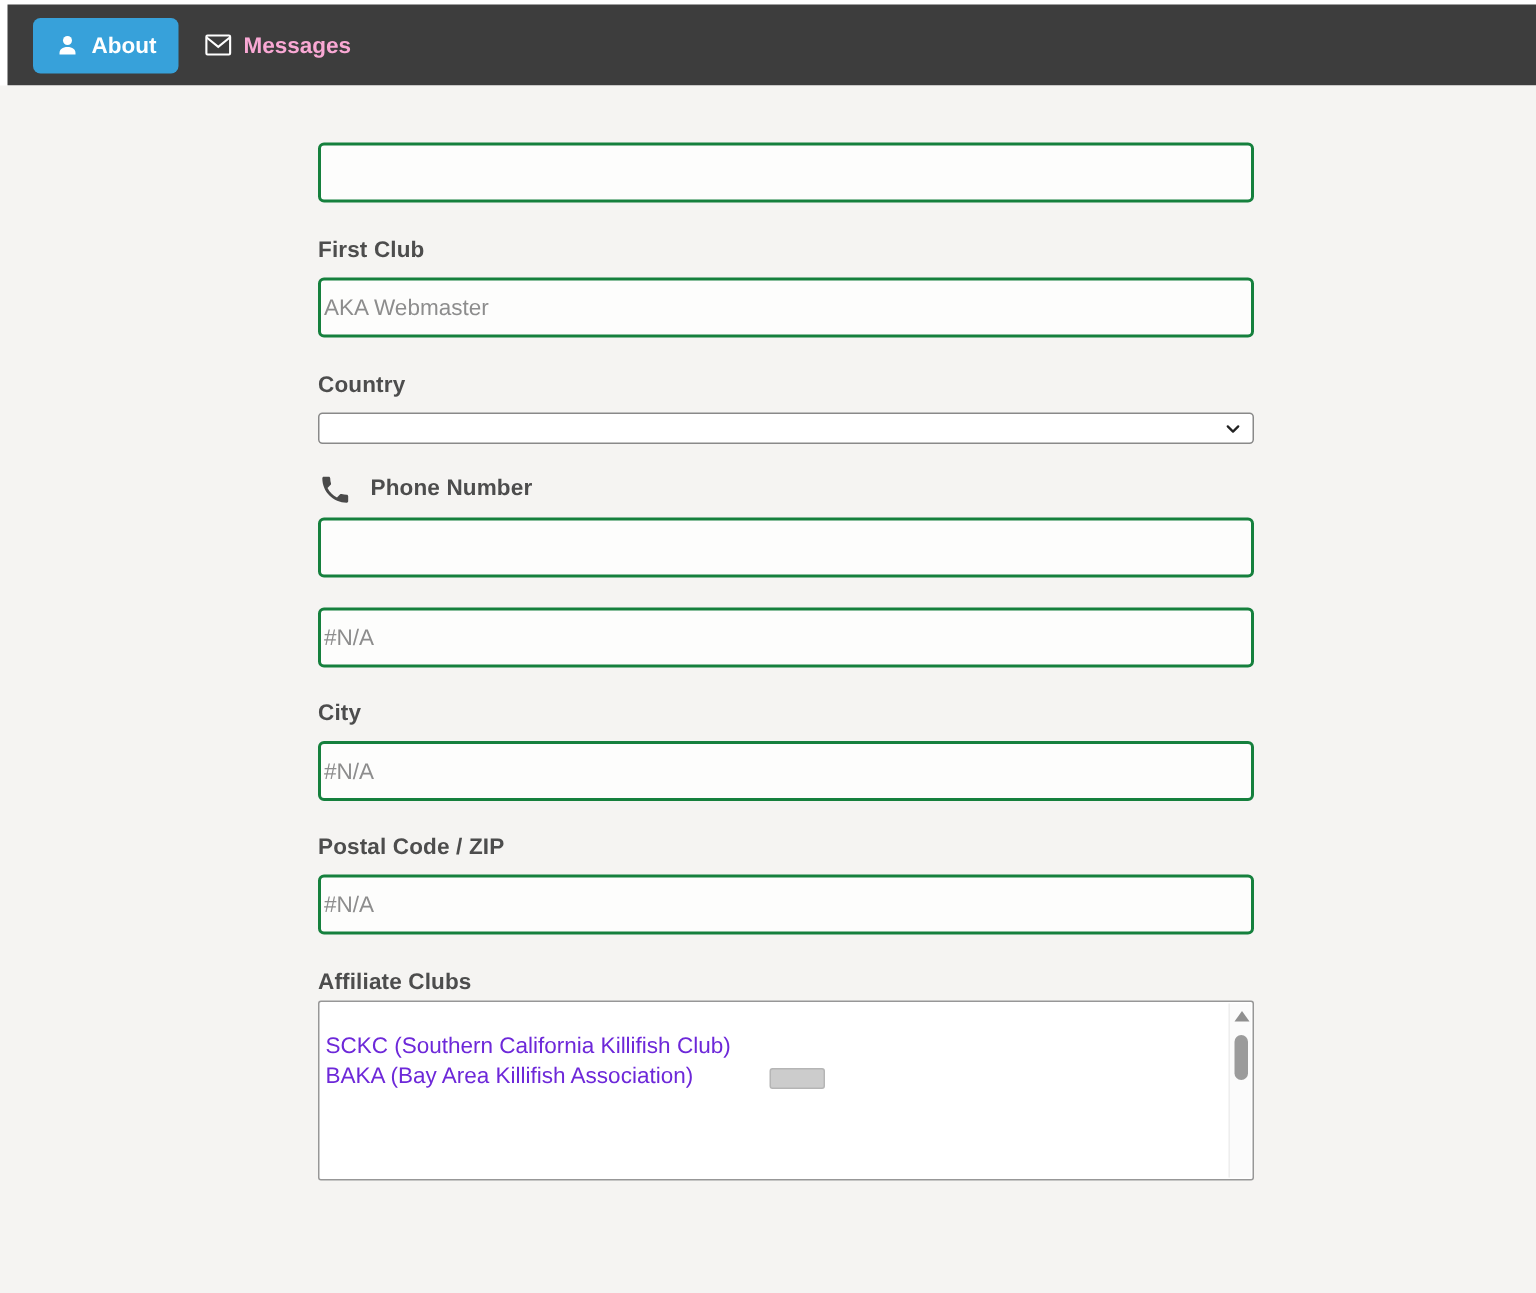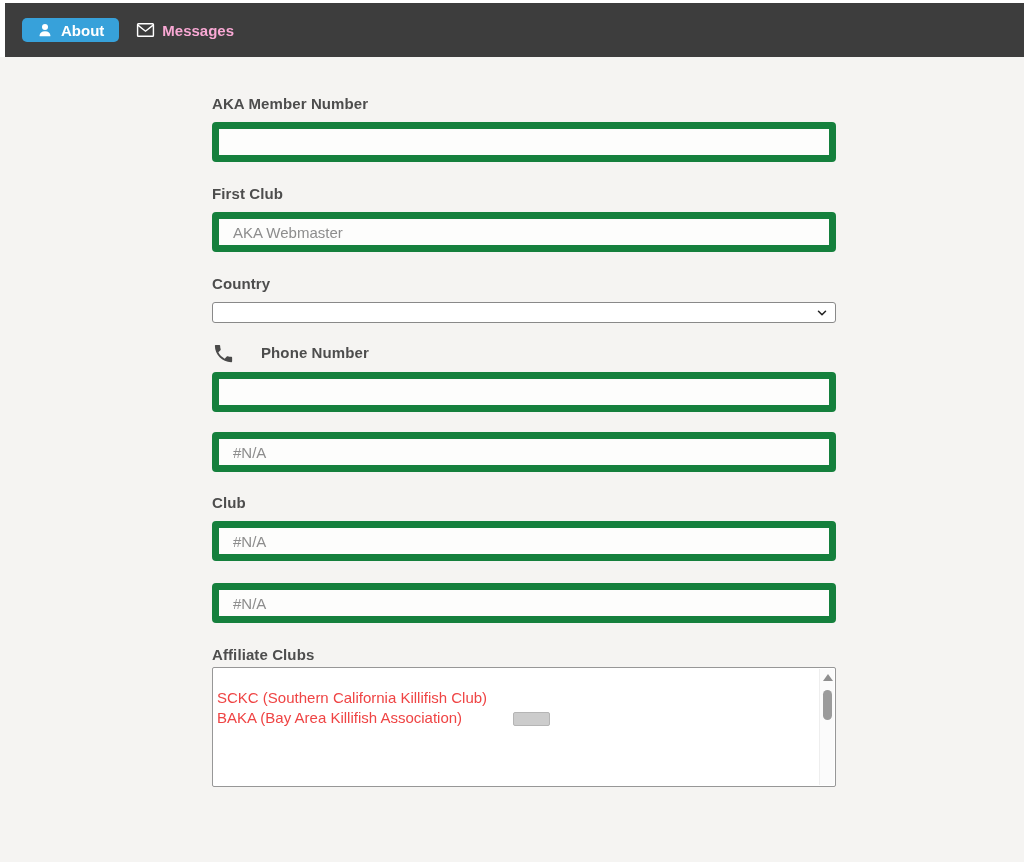--- a/index.html
+++ b/index.html
@@ -16,21 +16,21 @@
     height: 54px;
     background: #3d3d3d;
     display: flex;
     align-items: center;
     padding-left: 17px;
   }
   .nav-btn {
     display: flex;
     align-items: center;
     gap: 8px;
-    height: 24px;
+    height: 37px;
     padding: 0 15px;
     border: none;
     border-radius: 5px;
     background: #37a1da;
     color: #ffffff;
     font-family: "Liberation Sans", sans-serif;
     font-size: 15px;
     font-weight: 700;
     cursor: pointer;
   }
@@ -66,33 +66,33 @@
     font-size: 15px;
     font-weight: 700;
     color: #4d4d4d;
     line-height: 18px;
     margin-bottom: 9px;
     letter-spacing: 0.1px;
   }
   .label-row {
     display: flex;
     align-items: center;
-    gap: 26px;
+    gap: 12px;
     height: 24px;
     margin-bottom: 7px;
   }
   .label-row .field-label { margin-bottom: 0; }
   .text-input {
     display: block;
     width: 100%;
     height: 40px;
     background: #fdfdfc;
-    border: 7px solid #15803d;
+    border: 2px solid #15803d;
     border-radius: 4px;
-    padding: 0 14px;
+    padding: 0 2px;
     font-family: "Liberation Sans", sans-serif;
     font-size: 15px;
     color: #8d8d8d;
     outline: none;
   }
   
   .select-wrap { position: relative; width: 100%; }
   .country-select {
     width: 100%;
     height: 21px;
@@ -122,21 +122,21 @@
     background: #ffffff;
     border: 1px solid #979797;
     border-radius: 2px;
     overflow: hidden;
   }
   .listbox-option {
     height: 20px;
     line-height: 20px;
     padding-left: 4px;
     font-size: 15px;
-    color: #ef4444;
+    color: #6d28d9;
     white-space: nowrap;
     cursor: default;
   }
   .partial-gray-box {
     position: absolute;
     left: 300px; top: 44px;
     width: 37px; height: 14px;
     background: #cccccc;
     border: 1px solid #b5b5b5;
     border-radius: 2px;
@@ -193,21 +193,20 @@
       </svg>
     </span>
     <span>Messages</span>
   </div>
 </div>
 
 <div class="page">
   <div class="form-col">
 
     <div class="group">
-      <label class="field-label">AKA Member Number</label>
       <input class="text-input" type="text" value="" style="">
     </div>
 
     <div class="group">
       <label class="field-label">First Club</label>
       <input class="text-input" type="text" value="AKA Webmaster" style="">
     </div>
 
 
     <div class="group group-country">
@@ -234,25 +233,26 @@
         <label class="field-label">Phone Number</label>
       </div>
       <input class="text-input" type="text" value="" style="">
     </div>
 
     <div class="group group-addr">
       <input class="text-input" type="text" value="#N/A" style="">
     </div>
 
     <div class="group group-addr">
-      <label class="field-label">Club</label>
+      <label class="field-label">City</label>
       <input class="text-input" type="text" value="#N/A" style="">
     </div>
 
     <div class="group">
+      <label class="field-label">Postal Code / ZIP</label>
       <input class="text-input" type="text" value="#N/A" style="">
     </div>
 
     <div class="group group-clubs">
       <label class="field-label" style="margin-bottom:3px;">Affiliate Clubs</label>
       <div class="listbox">
         <div class="listbox-option"></div>
         <div class="listbox-option">SCKC (Southern California Killifish Club)</div>
         <div class="listbox-option">BAKA (Bay Area Killifish Association)</div>
         <div class="partial-gray-box"></div>

